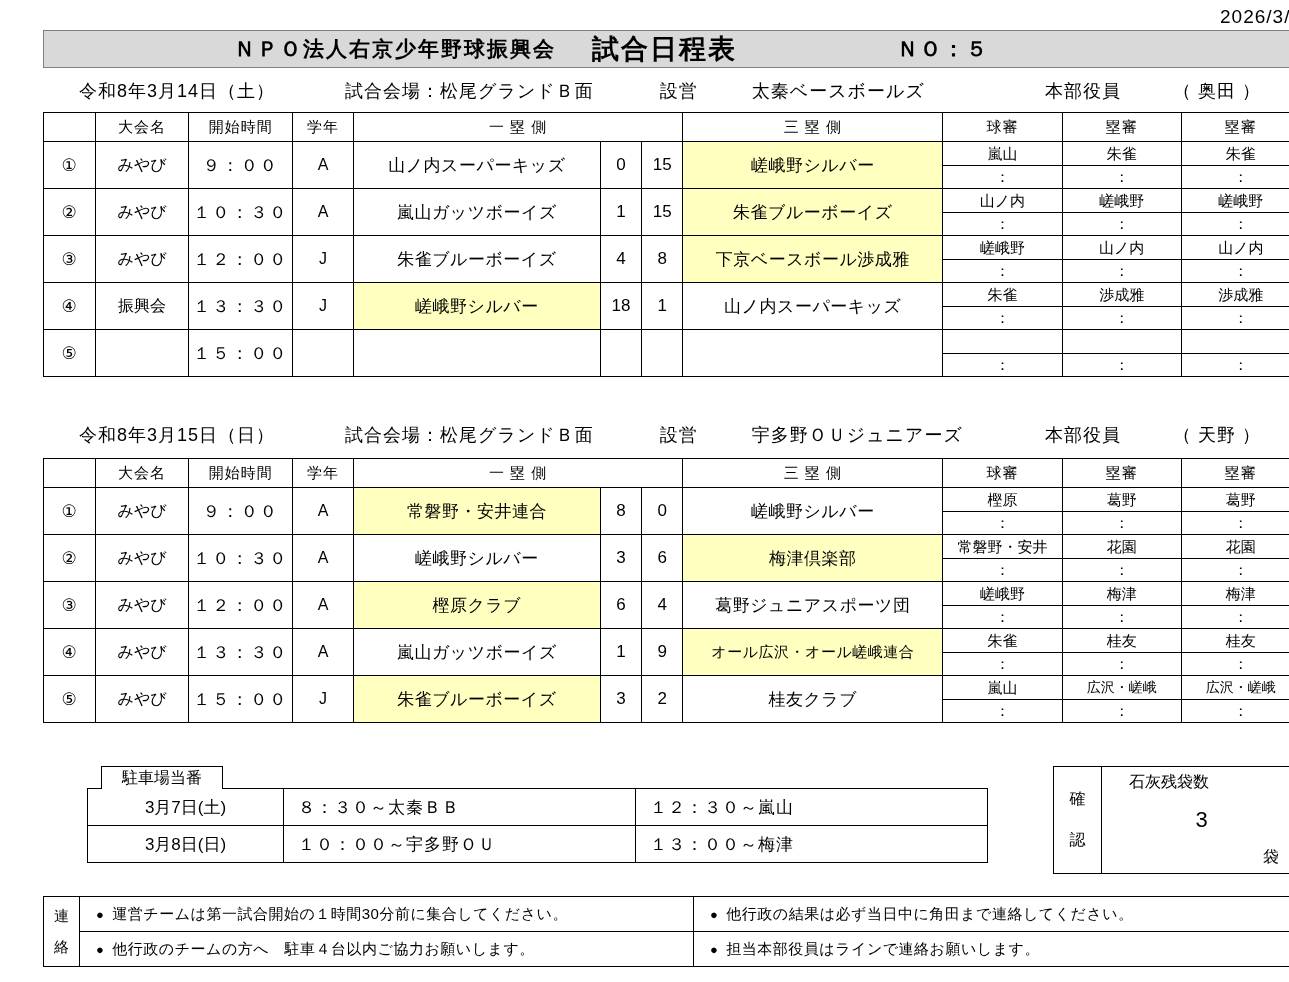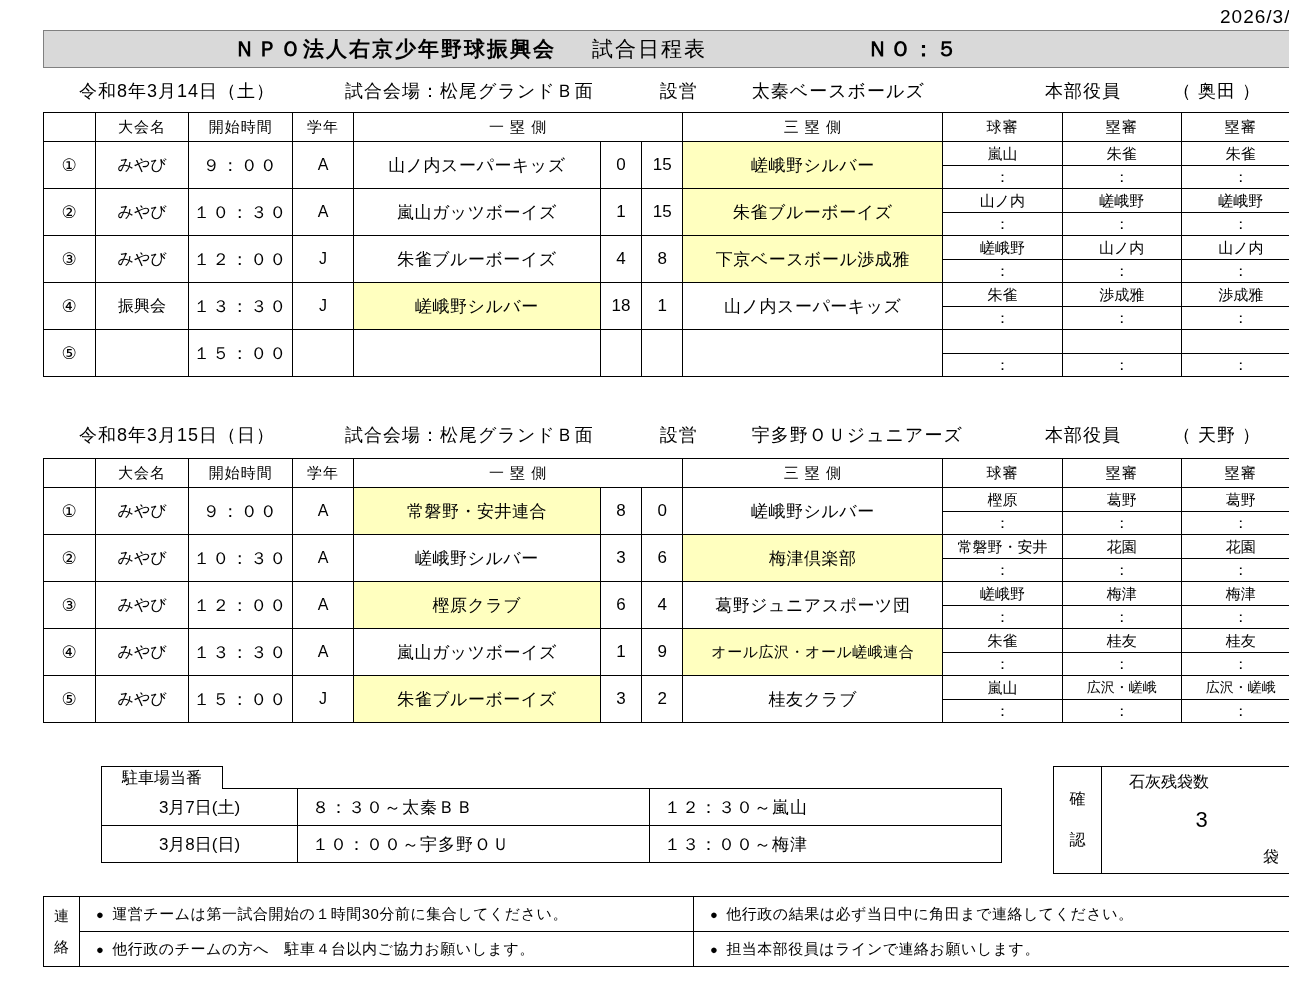--- a/index.html
+++ b/index.html
@@ -19,21 +19,21 @@
   
   .titlebar{
     position:absolute;left:16px;top:30px;width:1258px;height:36px;
     background:#d9d9d9;border:1px solid #808080;
     display:flex;align-items:center;
   }
   .titlebar .t1{
     flex:0 0 auto;margin-left:190px;font-size:21px;font-weight:bold;letter-spacing:2px;
   }
   .titlebar .t2{
-    margin-left:36px;font-size:21px;font-weight:normal;letter-spacing:2px;text-align:right;
+    margin-left:36px;font-size:27px;font-weight:bold;letter-spacing:2px;text-align:right;
   }
   .titlebar .t3{
     margin-left:160px;font-size:21px;font-weight:bold;letter-spacing:2px;
   }
   
   .secline{
     position:absolute;left:0;width:1289px;height:26px;
     font-size:18px;display:flex;align-items:center;gap:40px;
   }
   .secline .d{margin-left:52px;letter-spacing:1px;}
@@ -408,21 +408,21 @@
       </td>
       <td class="umpwrap">
         <span class="umpname" style="font-size:14px;">広沢・嵯峨</span>
         <span class="umpscore">：</span>
       </td>
     </tr>
   </tbody>
     </table>
 
   <div class="parkhead">駐車場当番</div>
-  <table class="park" style="left:74px;top:788px;width:900px;">
+  <table class="park" style="left:60px;top:788px;width:900px;">
     <colgroup>
         <col style="width:196px">
         <col style="width:352px">
         <col style="width:352px">
       </colgroup>
     <tbody>
         <tr>
       <td class="lbl">3月7日(土)</td>
       <td class="cell">８：３０～太秦ＢＢ</td>
       <td class="cell">１２：３０～嵐山</td>

